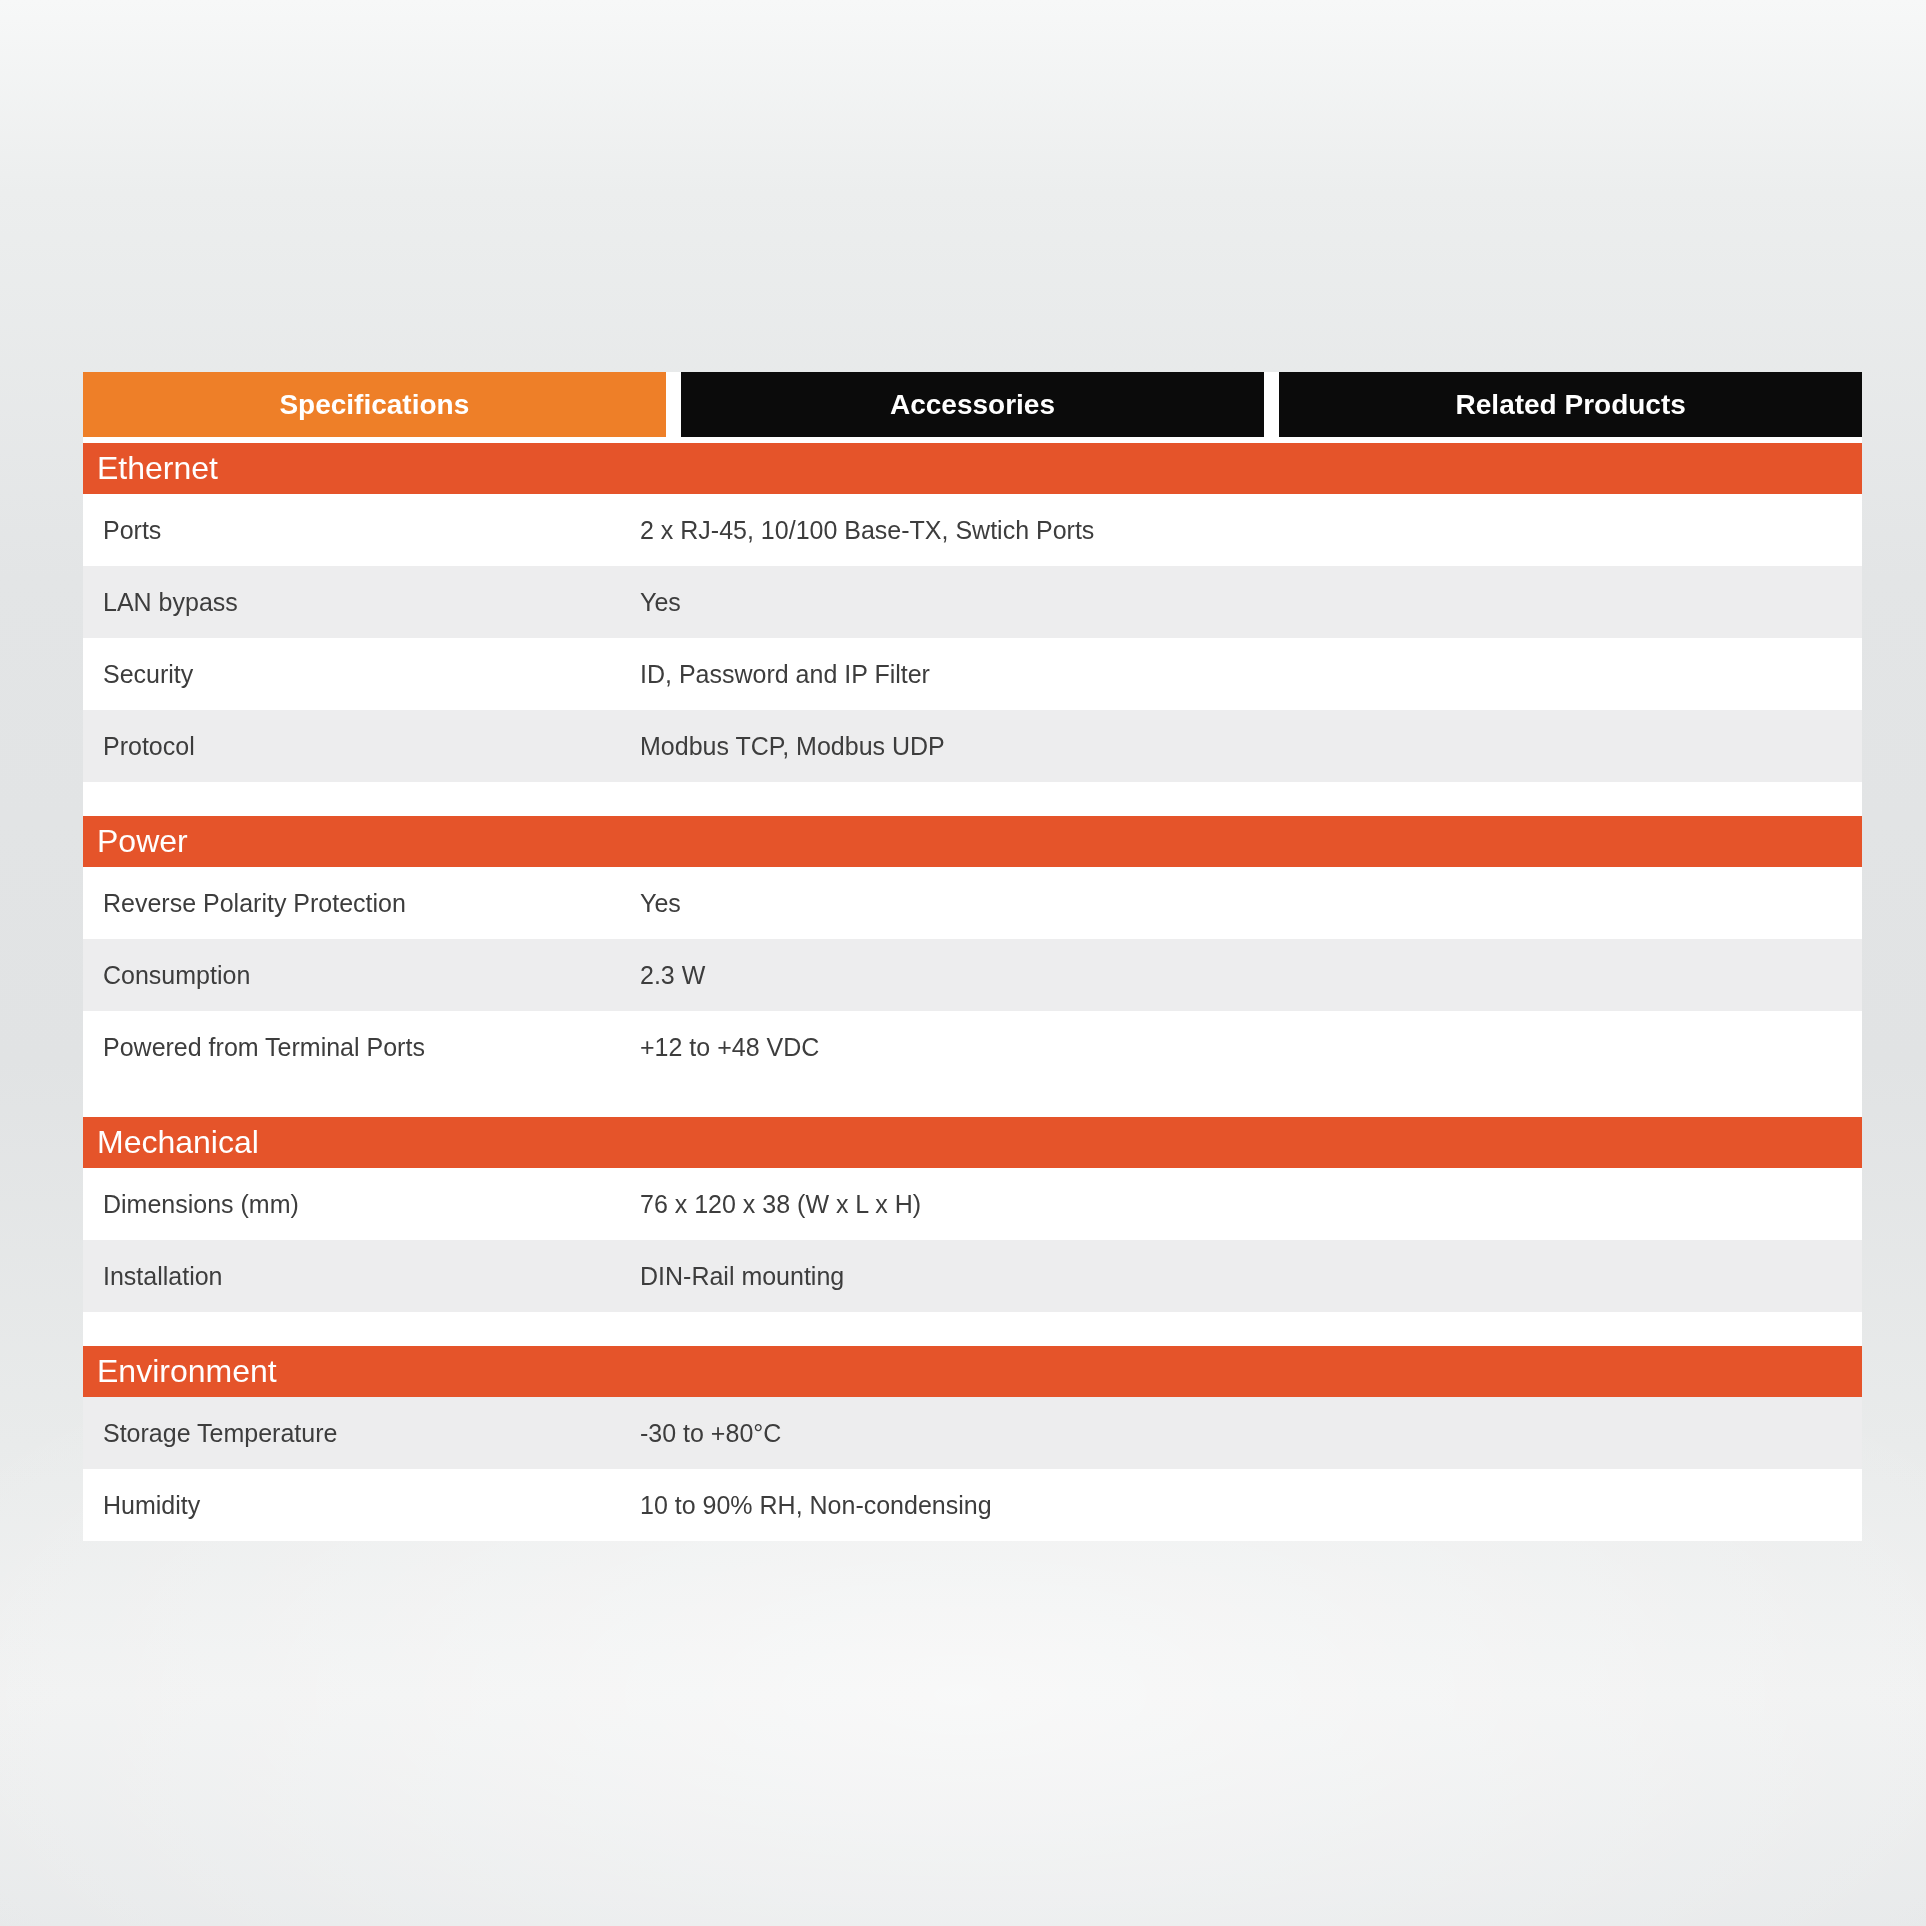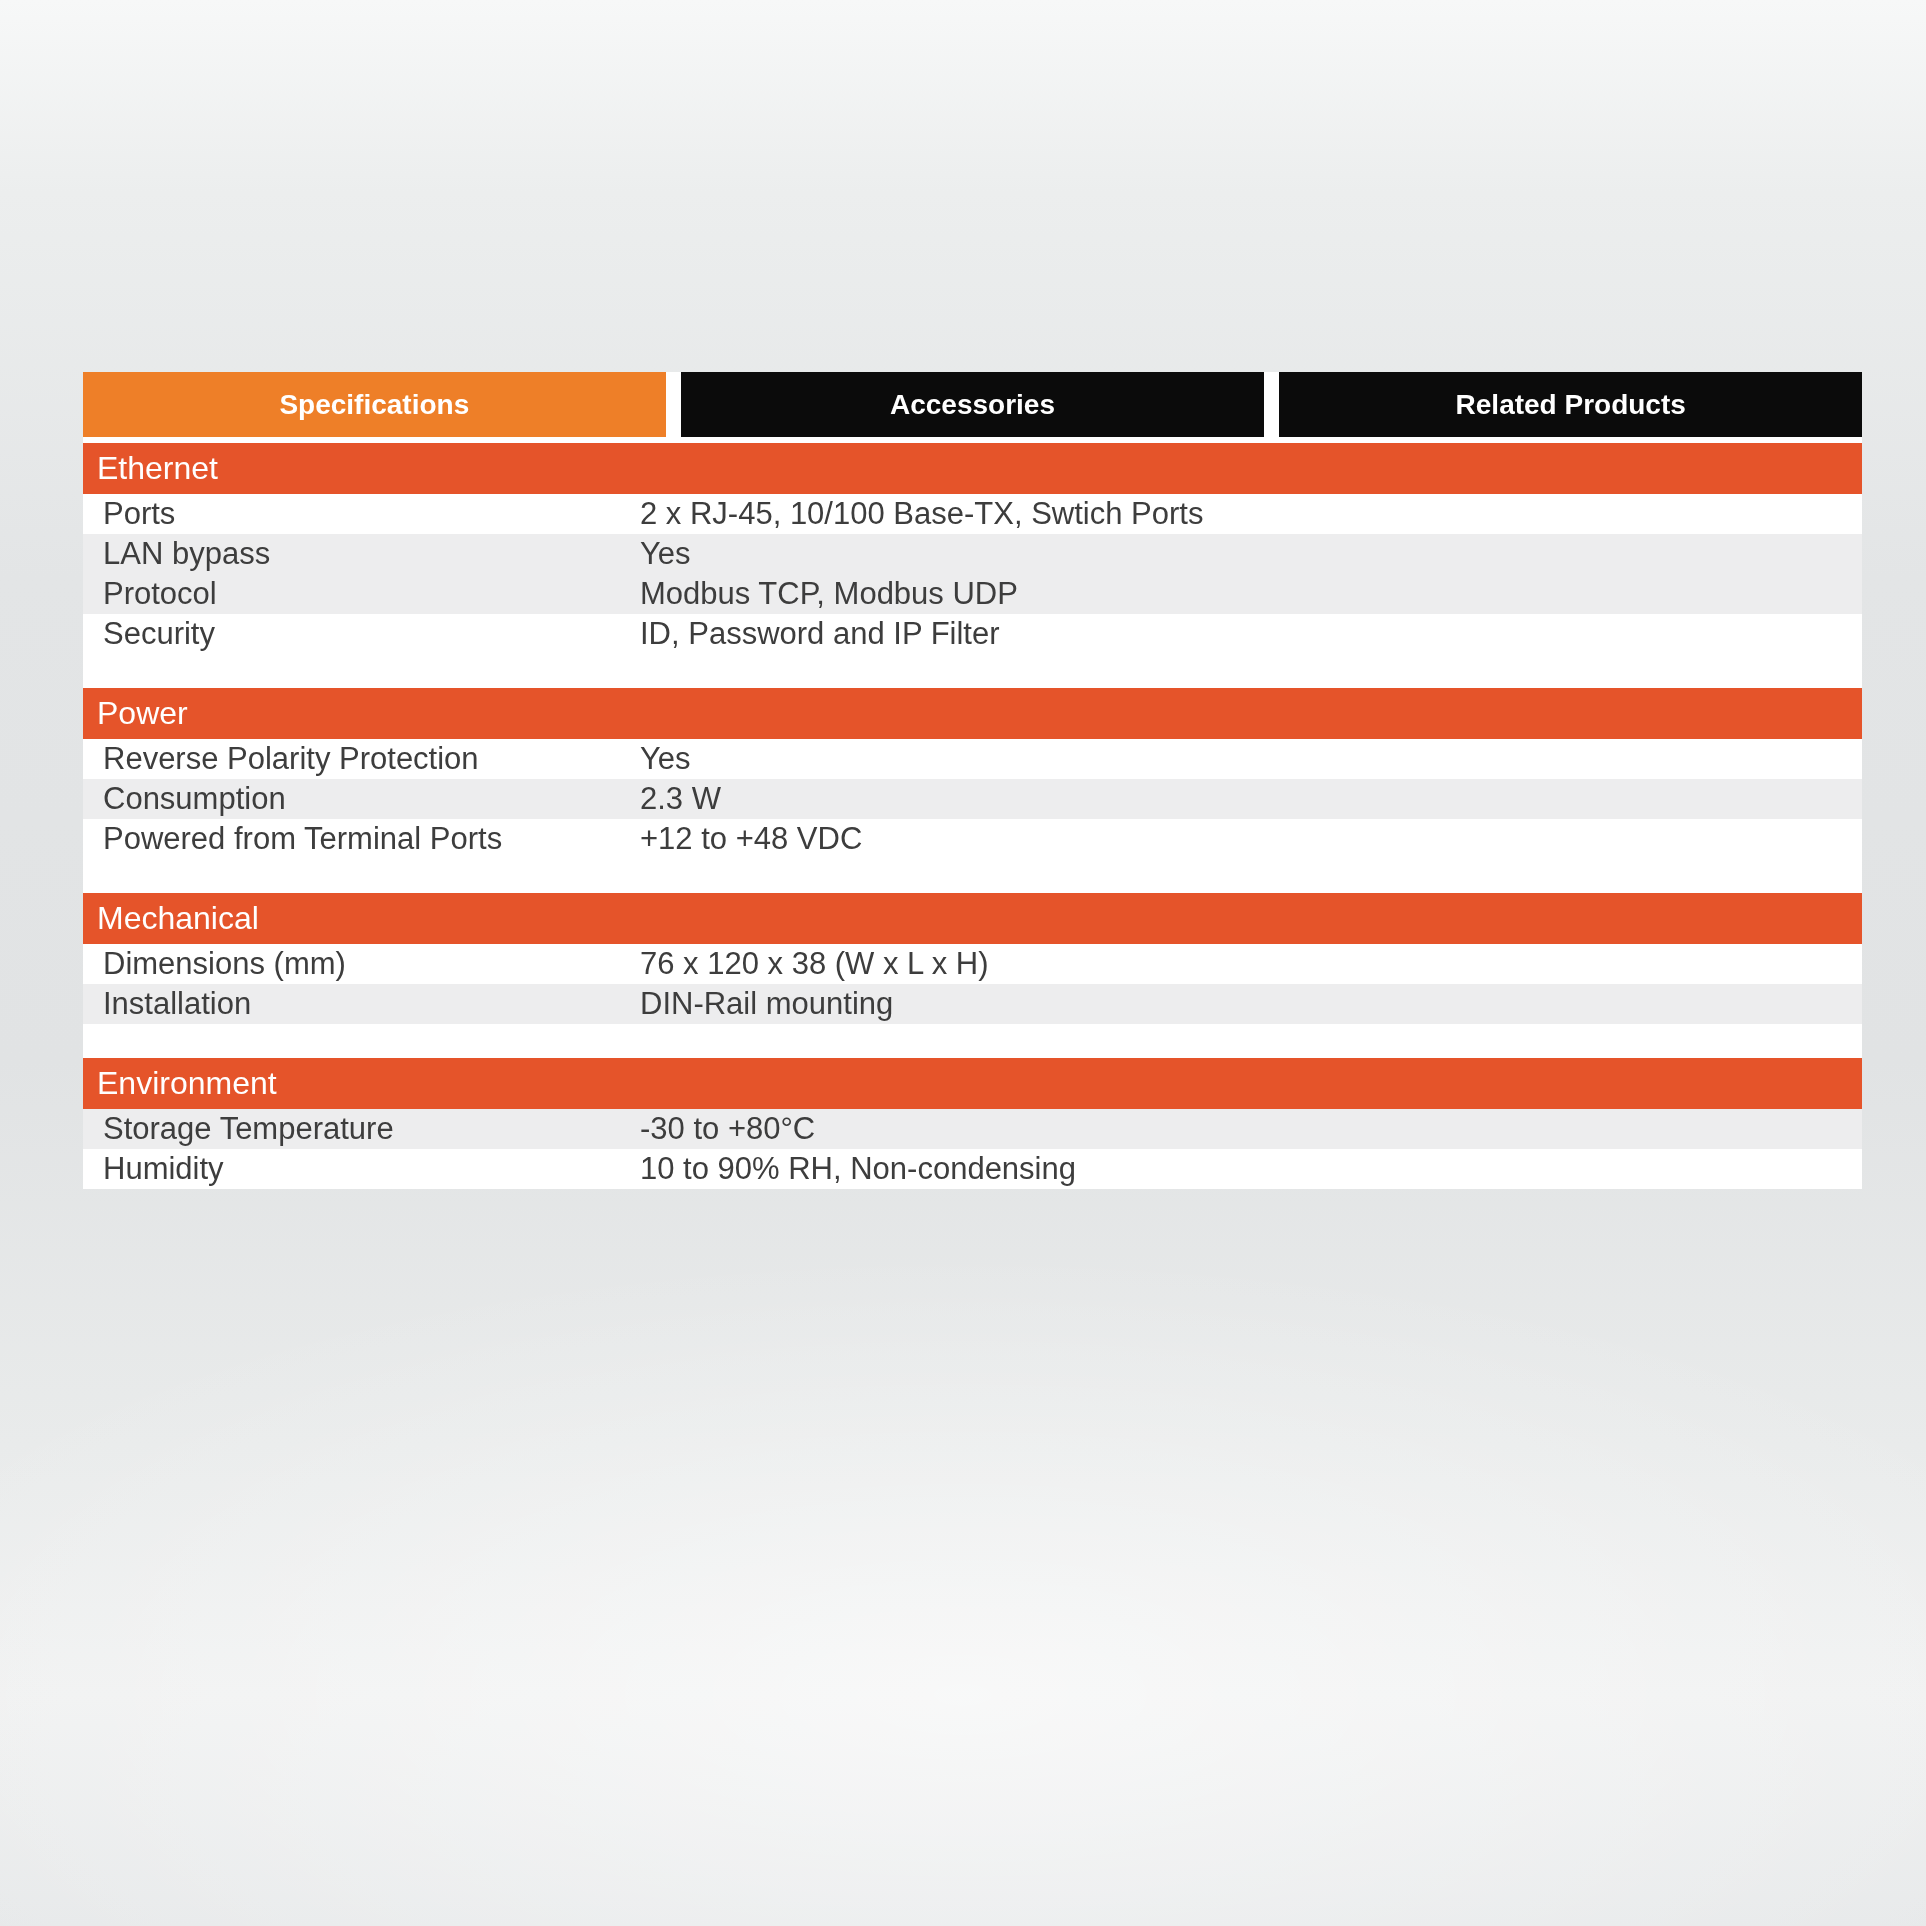--- a/index.html
+++ b/index.html
@@ -58,23 +58,23 @@
     color: #ffffff;
     font-size: 32px;
     font-weight: 400;
     display: flex;
     align-items: center;
     padding-left: 14px;
     box-sizing: border-box;
   }
   .spec-row {
     display: flex;
-    height: 40px;
+    height: 72px;
     align-items: center;
-    font-size: 31px;
+    font-size: 25px;
     color: var(--row-text, #3d3d3d);
   }
   .spec-row.striped { background: var(--stripe, #ededee); align-items: center; }
   .spec-row.plain   { background: #ffffff; }
   .spec-label {
     width: 557px;
     padding-left: 20px;
     box-sizing: border-box;
     flex: 0 0 auto;
   }
@@ -99,27 +99,27 @@
   <div id="sections">
       <div class="section-header">Ethernet</div>
       <div class="spec-row plain">
         <div class="spec-label">Ports</div>
         <div class="spec-value">2 x RJ-45, 10/100 Base-TX, Swtich Ports</div>
       </div>
       <div class="spec-row striped">
         <div class="spec-label">LAN bypass</div>
         <div class="spec-value">Yes</div>
       </div>
+      <div class="spec-row plain">
+        <div class="spec-label">Security</div>
+        <div class="spec-value">ID, Password and IP Filter</div>
+      </div>
       <div class="spec-row striped">
         <div class="spec-label">Protocol</div>
         <div class="spec-value">Modbus TCP, Modbus UDP</div>
-      </div>
-      <div class="spec-row plain">
-        <div class="spec-label">Security</div>
-        <div class="spec-value">ID, Password and IP Filter</div>
       </div>
       <div class="section-gap"></div>
       <div class="section-header">Power</div>
       <div class="spec-row plain">
         <div class="spec-label">Reverse Polarity Protection</div>
         <div class="spec-value">Yes</div>
       </div>
       <div class="spec-row striped">
         <div class="spec-label">Consumption</div>
         <div class="spec-value">2.3 W</div>

